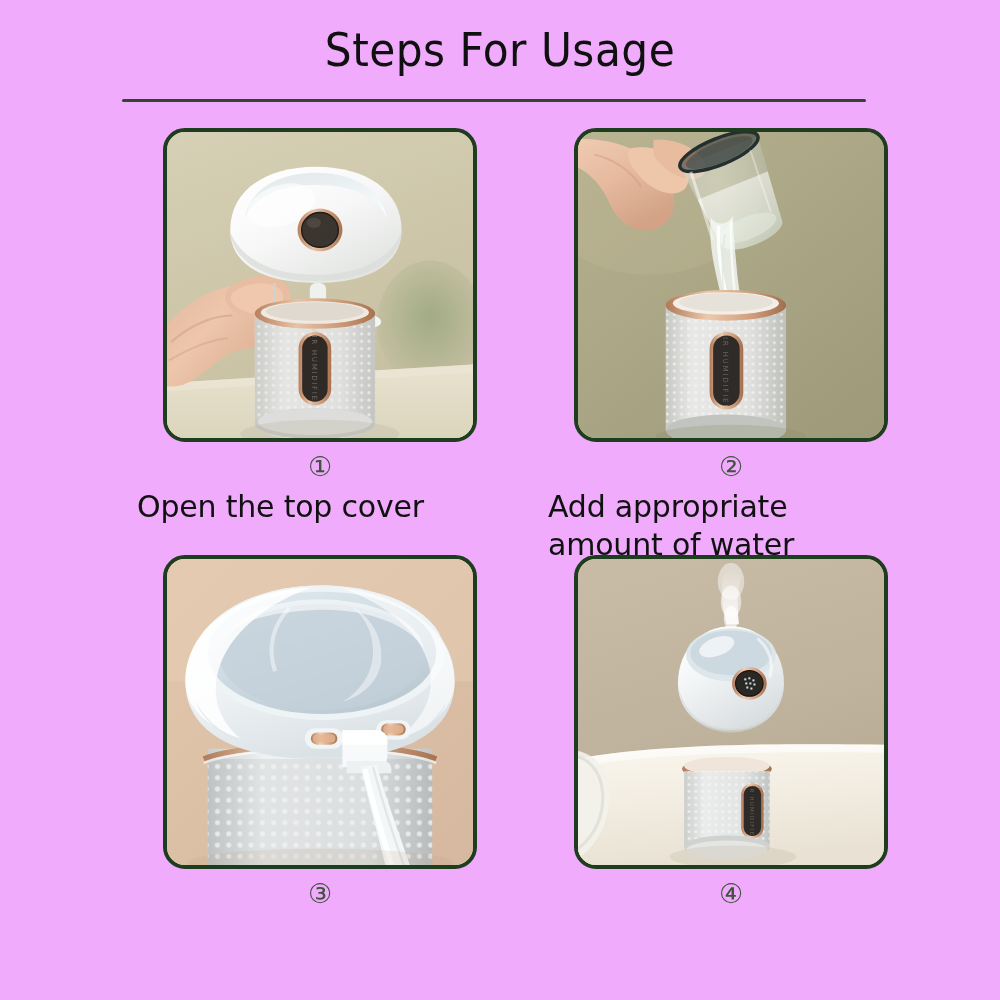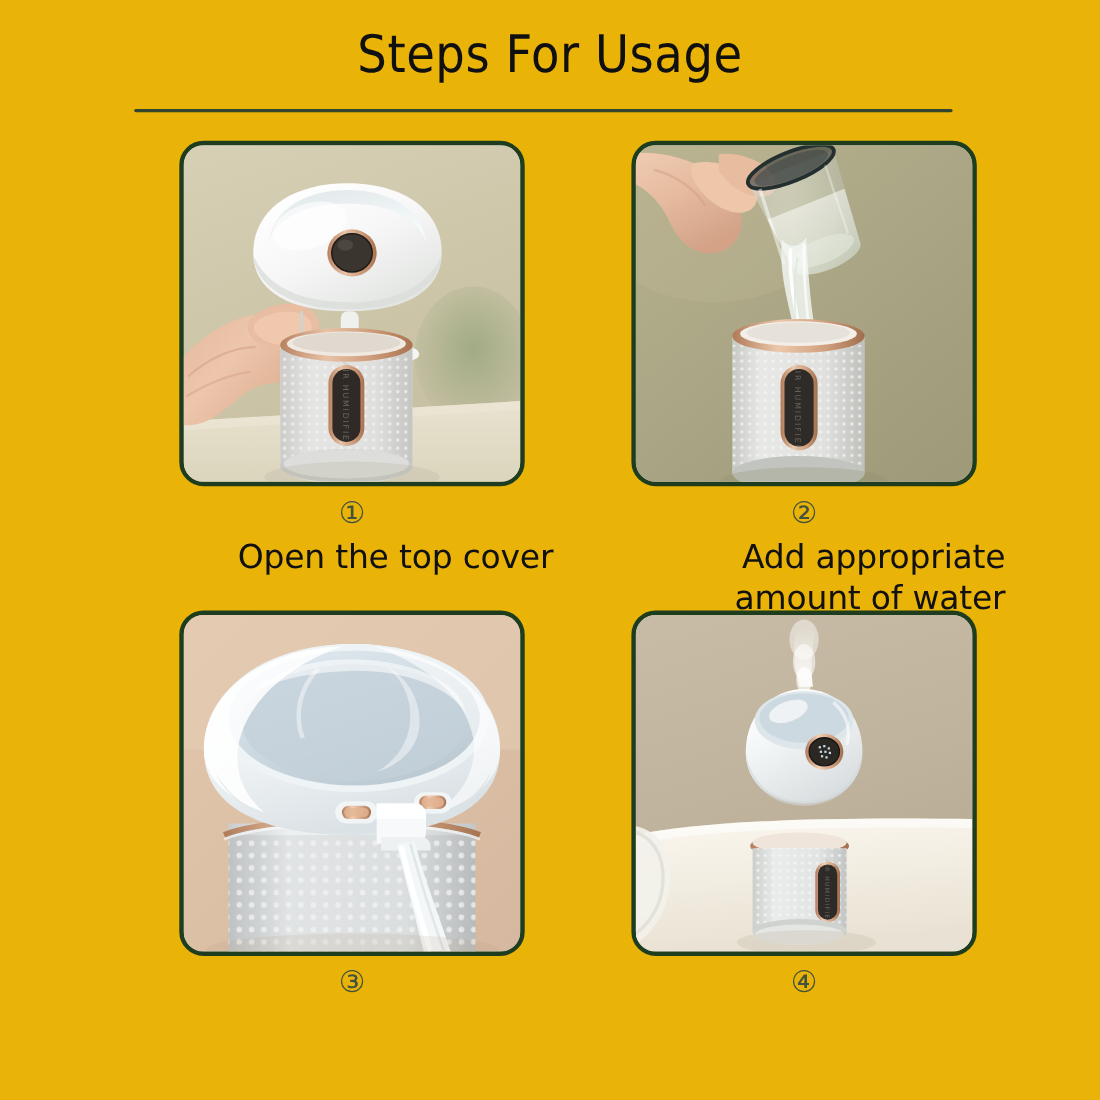--- a/index.html
+++ b/index.html
@@ -10,21 +10,21 @@
     width: 1000px;
     height: 1000px;
     background: #ffffff;
     font-family: "Liberation Sans", sans-serif;
     overflow: hidden;
   }
   .page {
     position: relative;
     width: 1000px;
     height: 1000px;
-    background: #eab308;
+    background: #f0abfc;
   }
   .page-title {
     position: absolute;
     left: 0;
     top: 22px;
     width: 1000px;
     text-align: center;
     font-size: 47px;
     line-height: 56px;
     color: #101010;
@@ -75,21 +75,21 @@
   .step-index {
     margin-top: 9px;
     text-align: center;
     font-size: 27px;
     line-height: 32px;
     color: #41523f;
     font-family: "DejaVu Sans", sans-serif;
   }
   .step-caption {
     margin-top: 5px;
-    text-align: right;
+    text-align: left;
     font-size: 30px;
     line-height: 38px;
     color: #111111;
     font-family: "DejaVu Sans", sans-serif;
     font-weight: 400;
     letter-spacing: -0.2px;
   }
   .step-caption .cap-line {
     display: block;
   }

